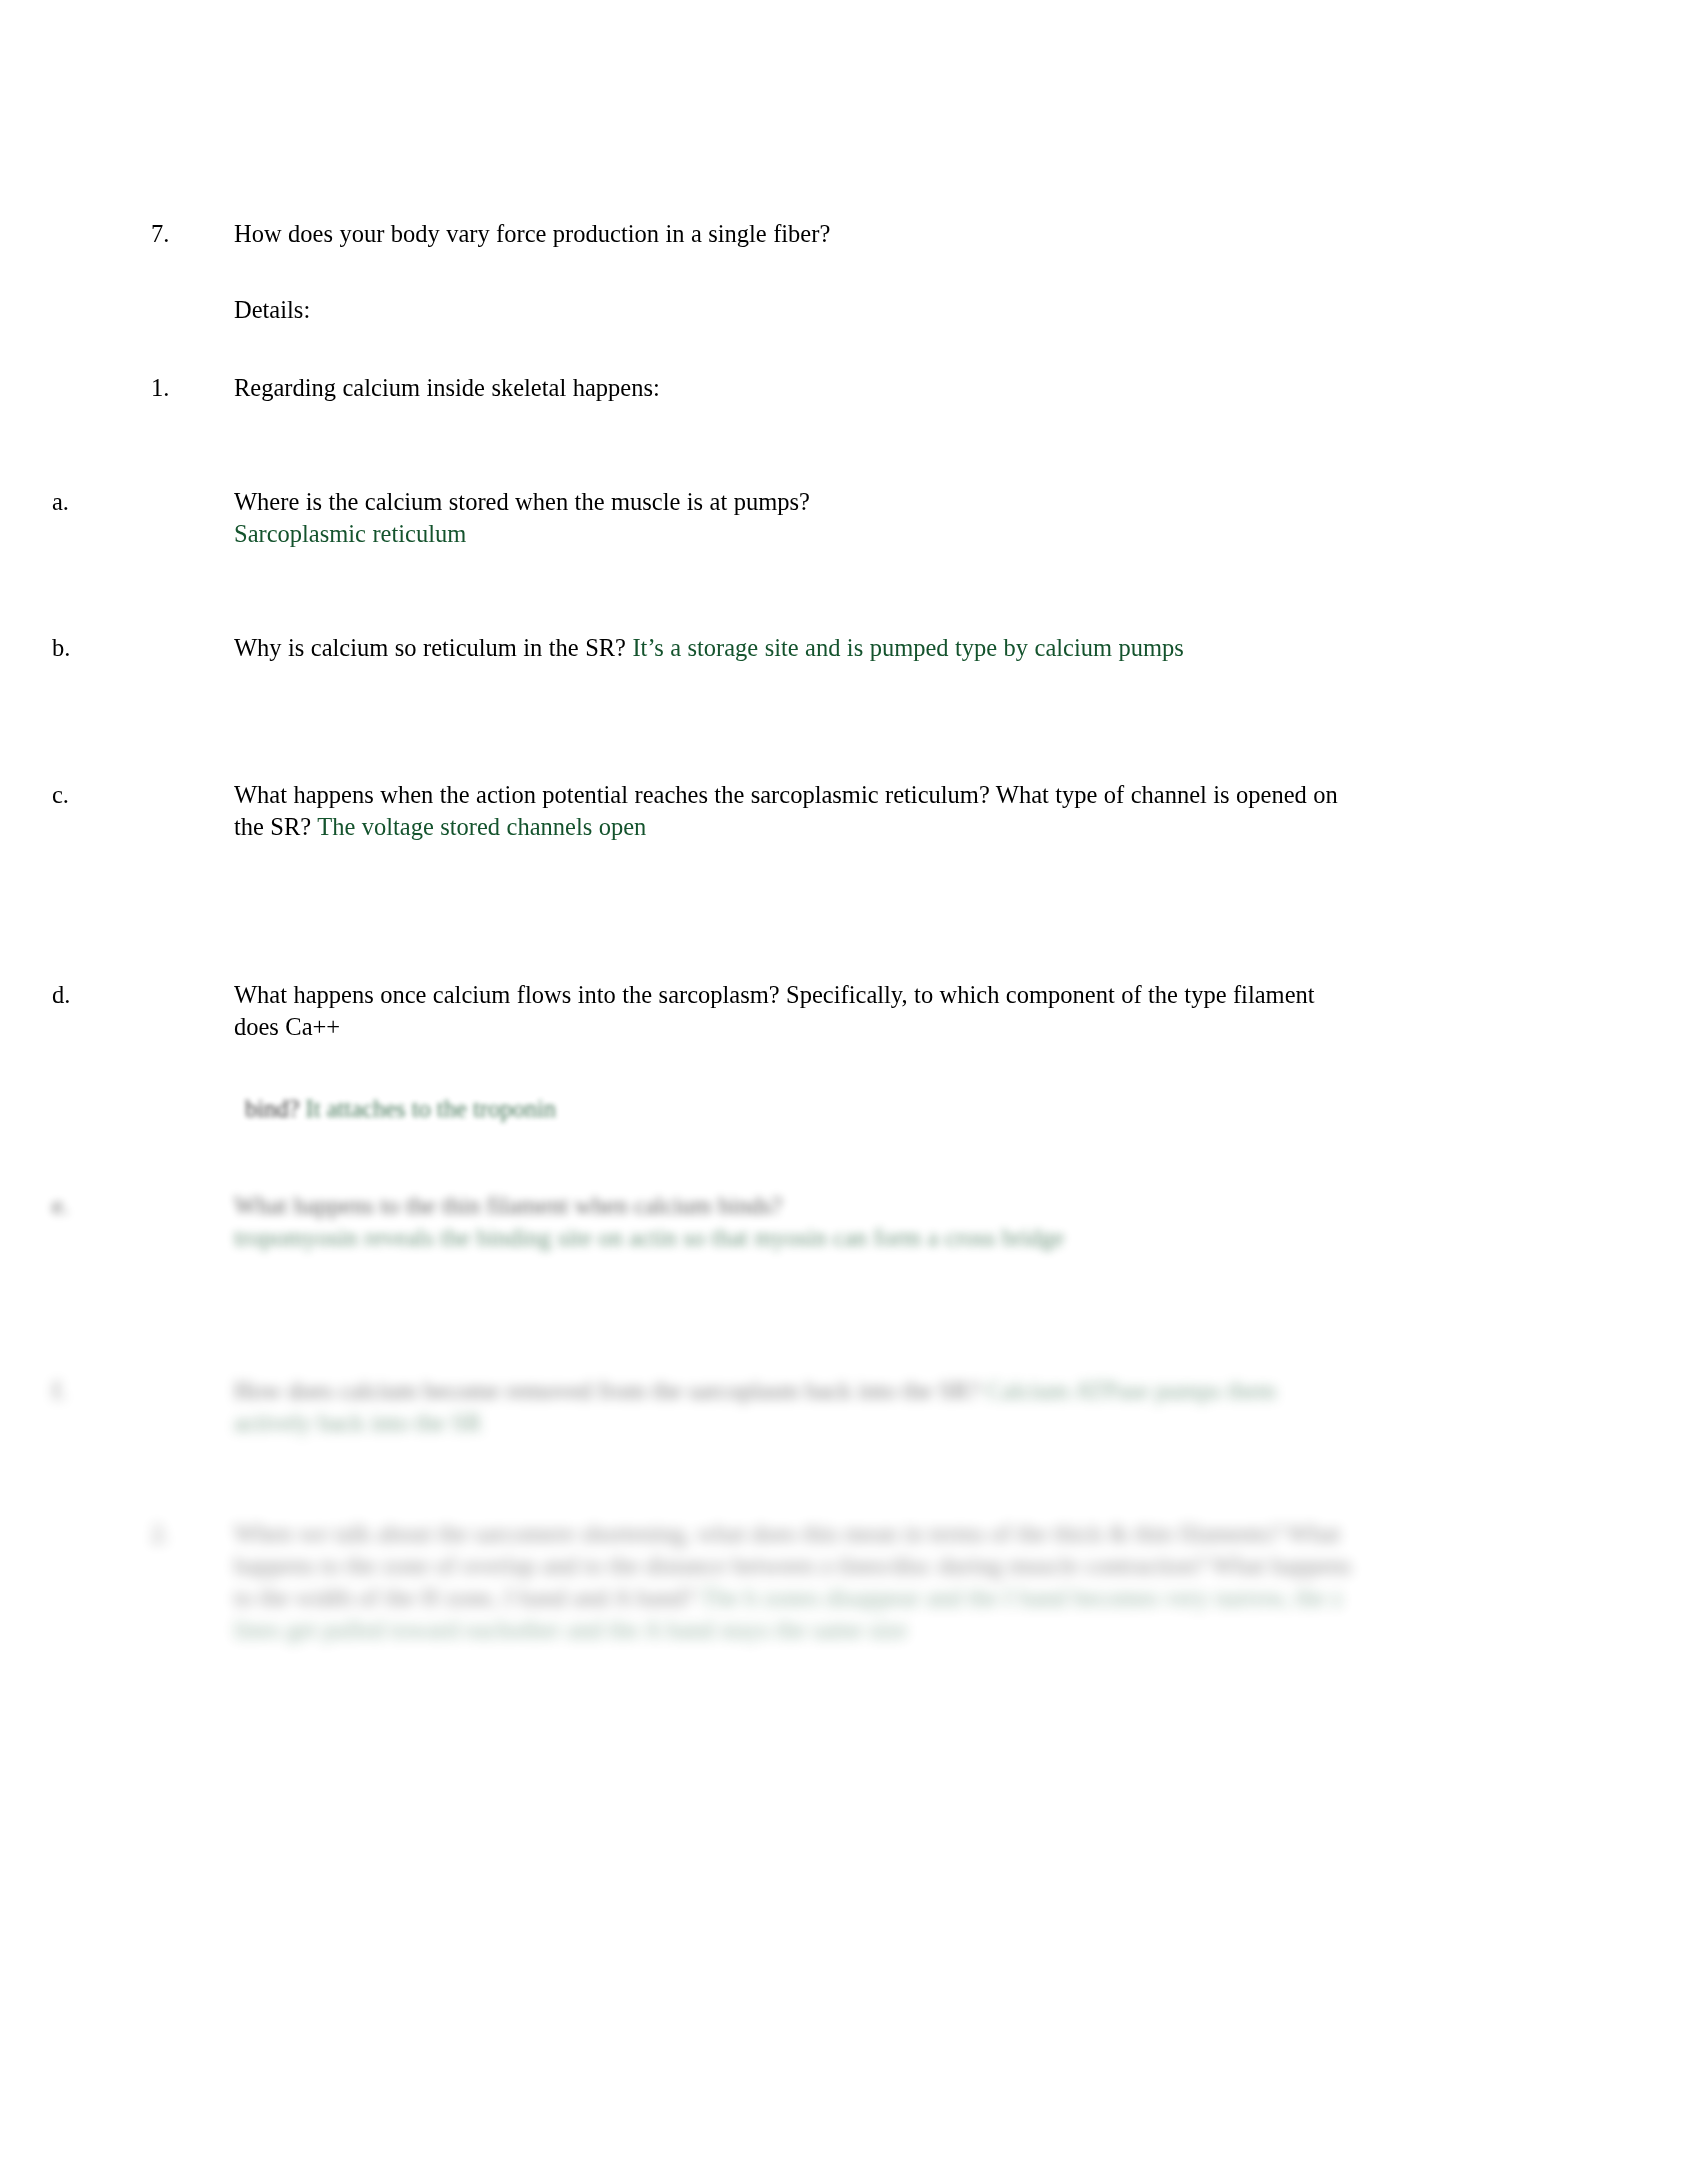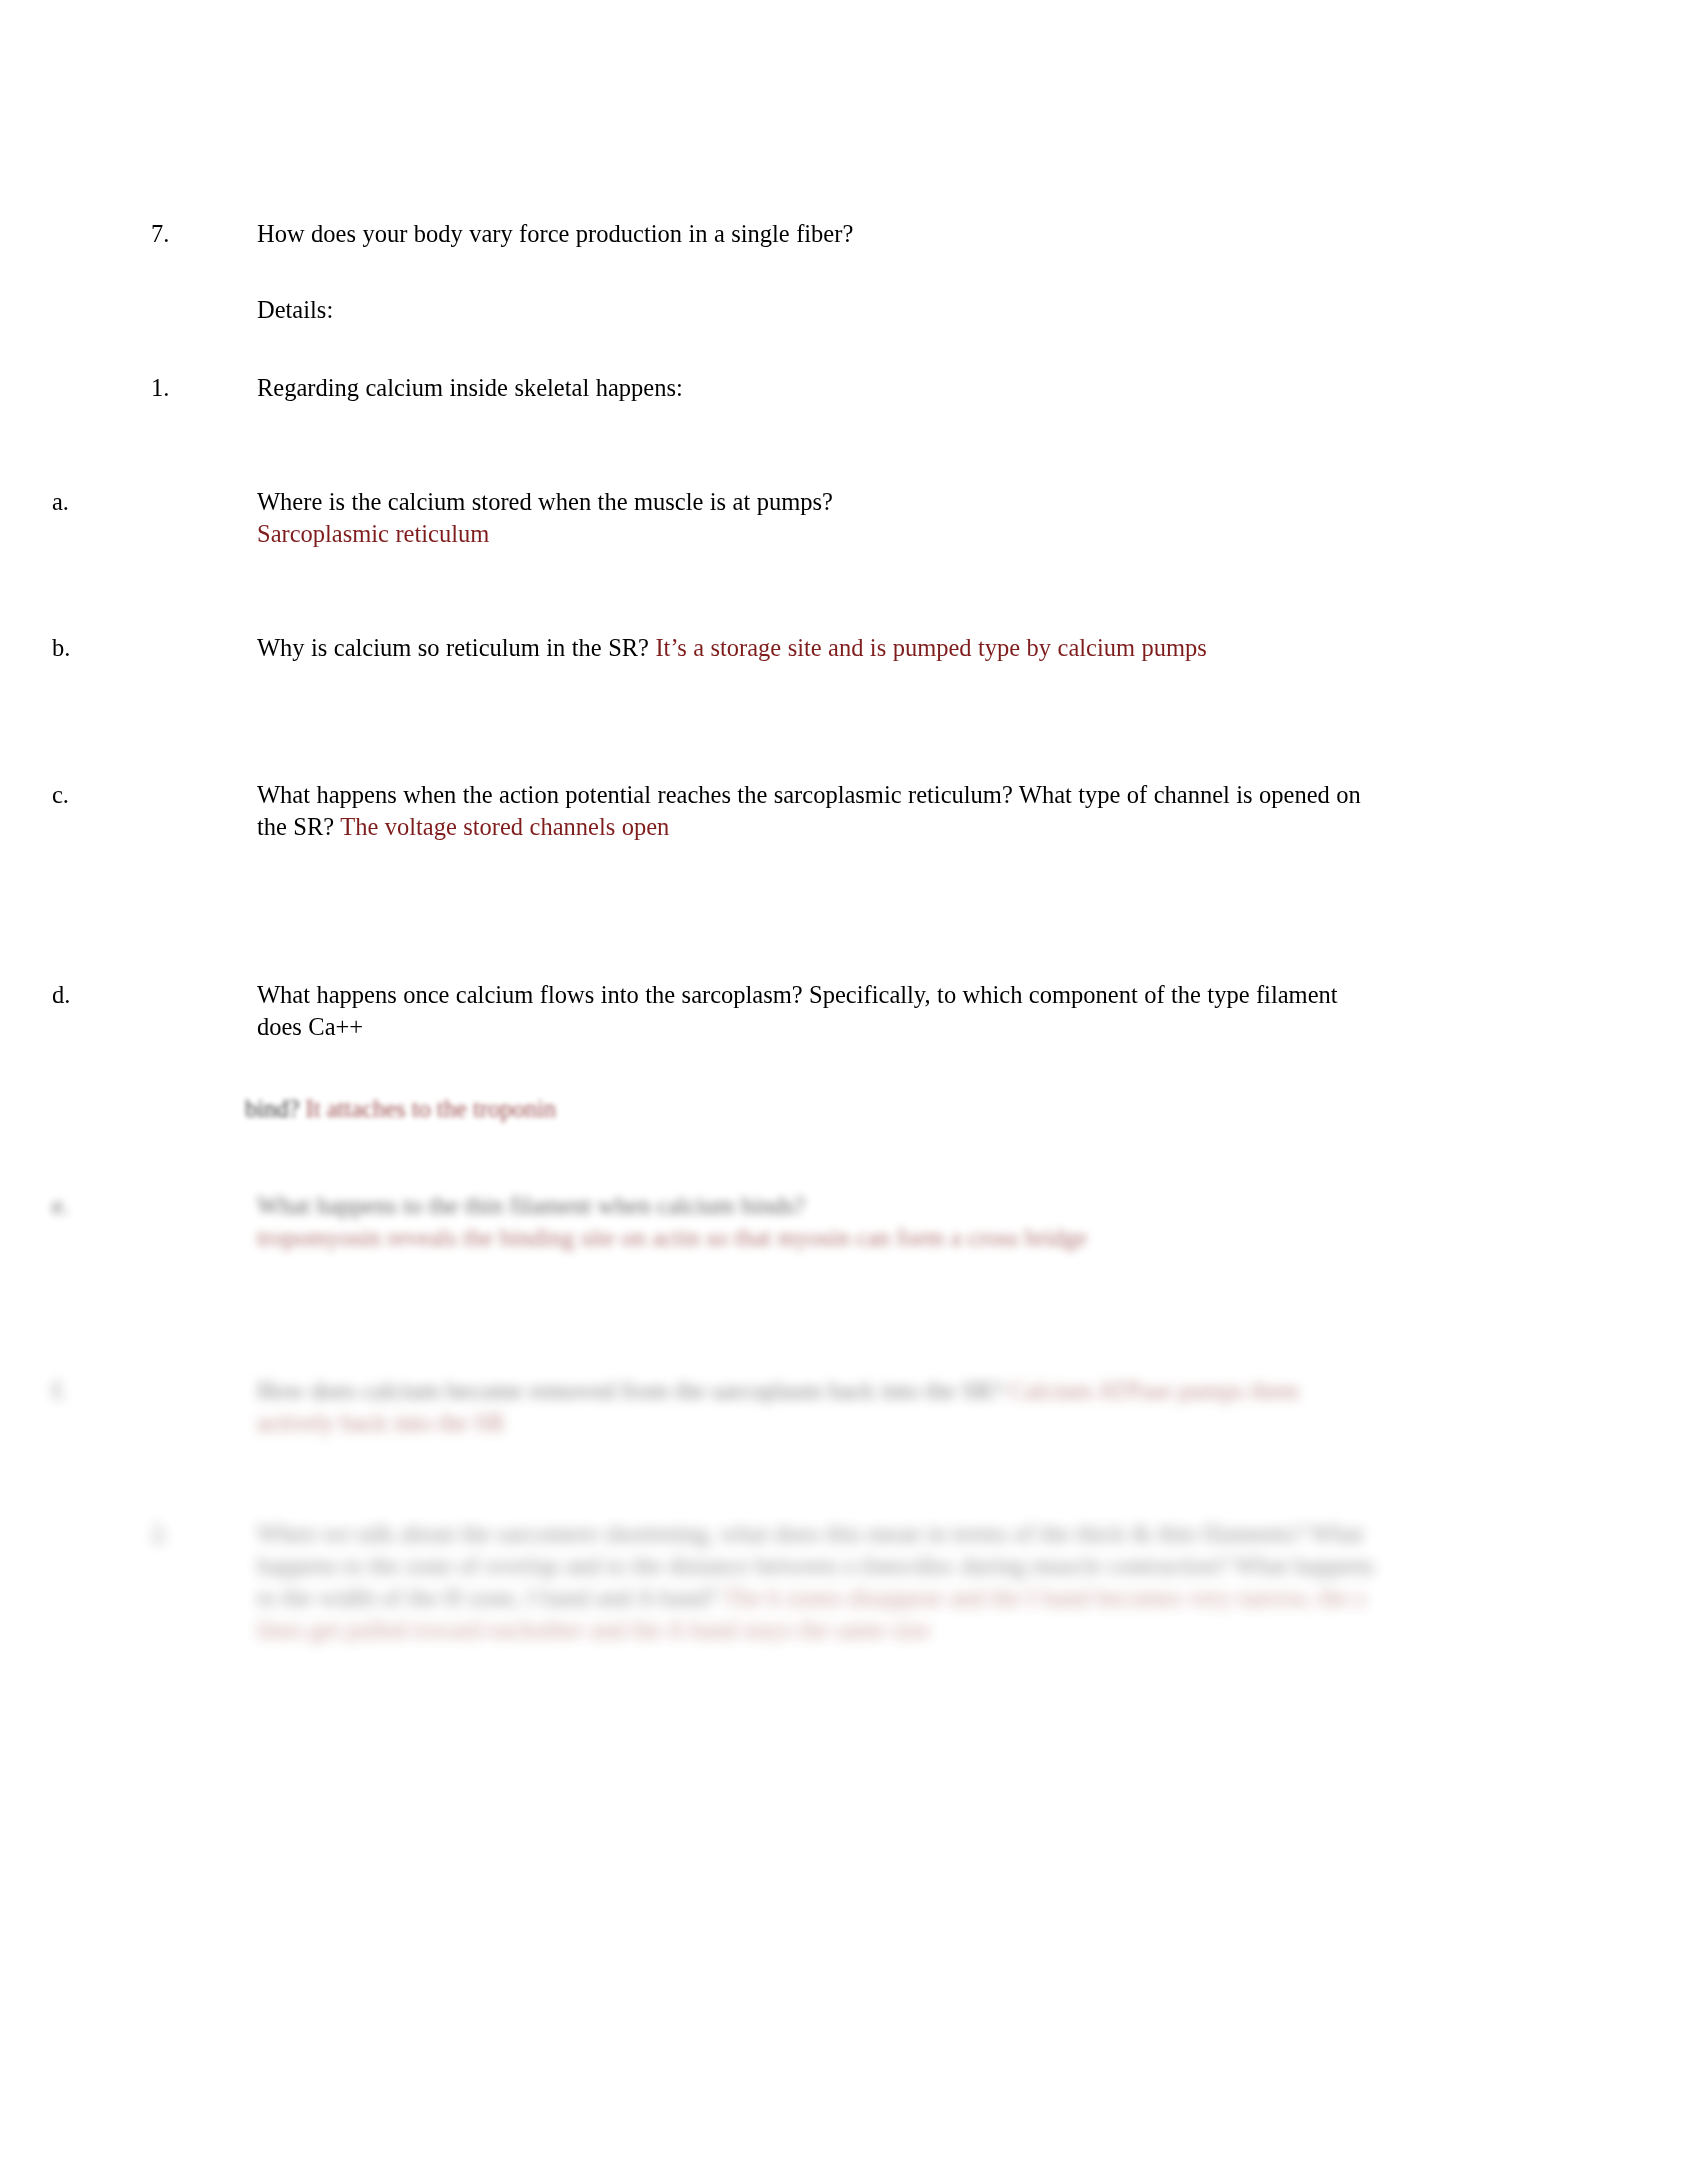--- a/index.html
+++ b/index.html
@@ -31,38 +31,38 @@
   .marker {
     position: absolute;
     top: 0;
     font-size: 24.5px;
     line-height: 32px;
     color: #000000;
     white-space: nowrap;
   }
   .body-text {
     position: absolute;
-    left: 257px;
+    left: 234px;
     top: 0;
     font-size: 24.5px;
     line-height: 32px;
     color: #000000;
     text-align: left;
     word-spacing: 0.3px;
   }
 
   
   .lvl-num   .marker { left: 151px; }
   .lvl-alpha .marker { left: 52px;  }
   .lvl-num2  .marker { left: 151px; }
 
   .w-narrow { width: 1125px; }
   .w-wide   { width: 1125px; }
 
-  .ans { color: #7f1d1d; margin-top: 46px; }
+  .ans { color: #14532d; margin-top: 46px; }
 
   
   .blur-0   { filter: none; }
   .blur-2   { filter: blur(2.6px);    }
   .blur-3   { filter: blur(4.3px);  }
   .blur-4   { filter: blur(5.6px);  }
   .blur-5   { filter: blur(6.6px);   }
 
   .fade-1 { opacity: 0.80; }
   .fade-2 { opacity: 0.62; }

